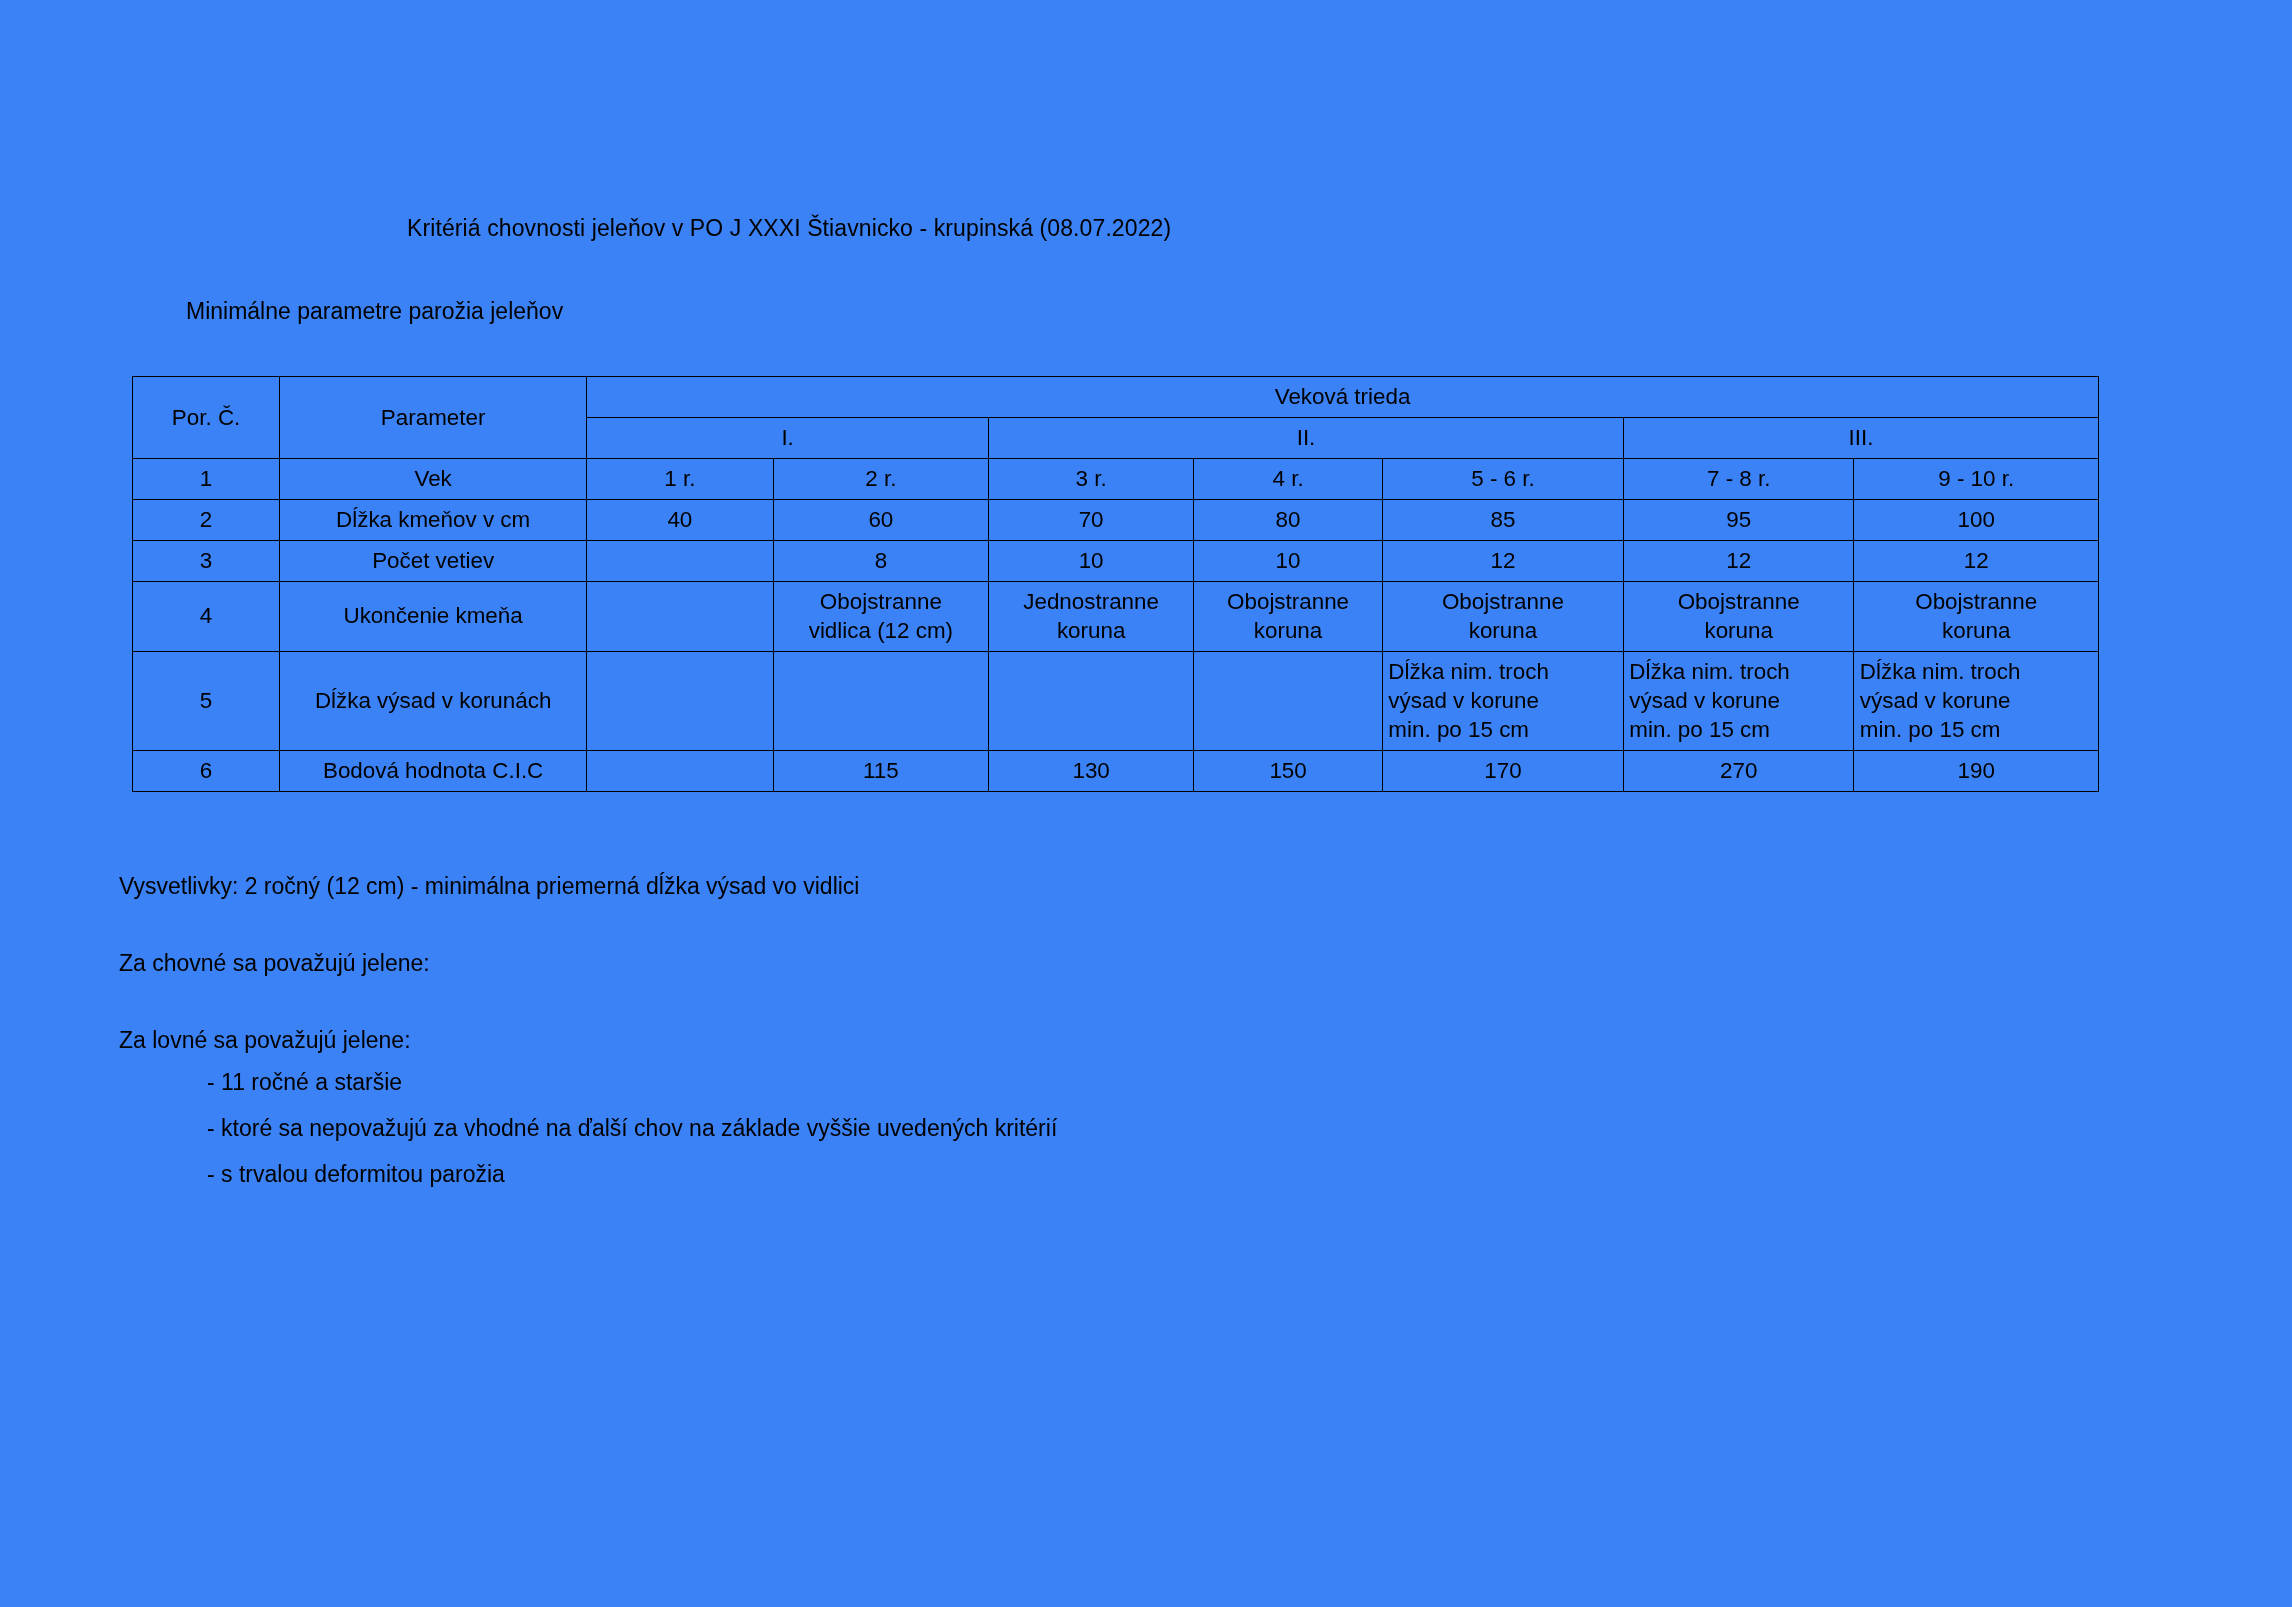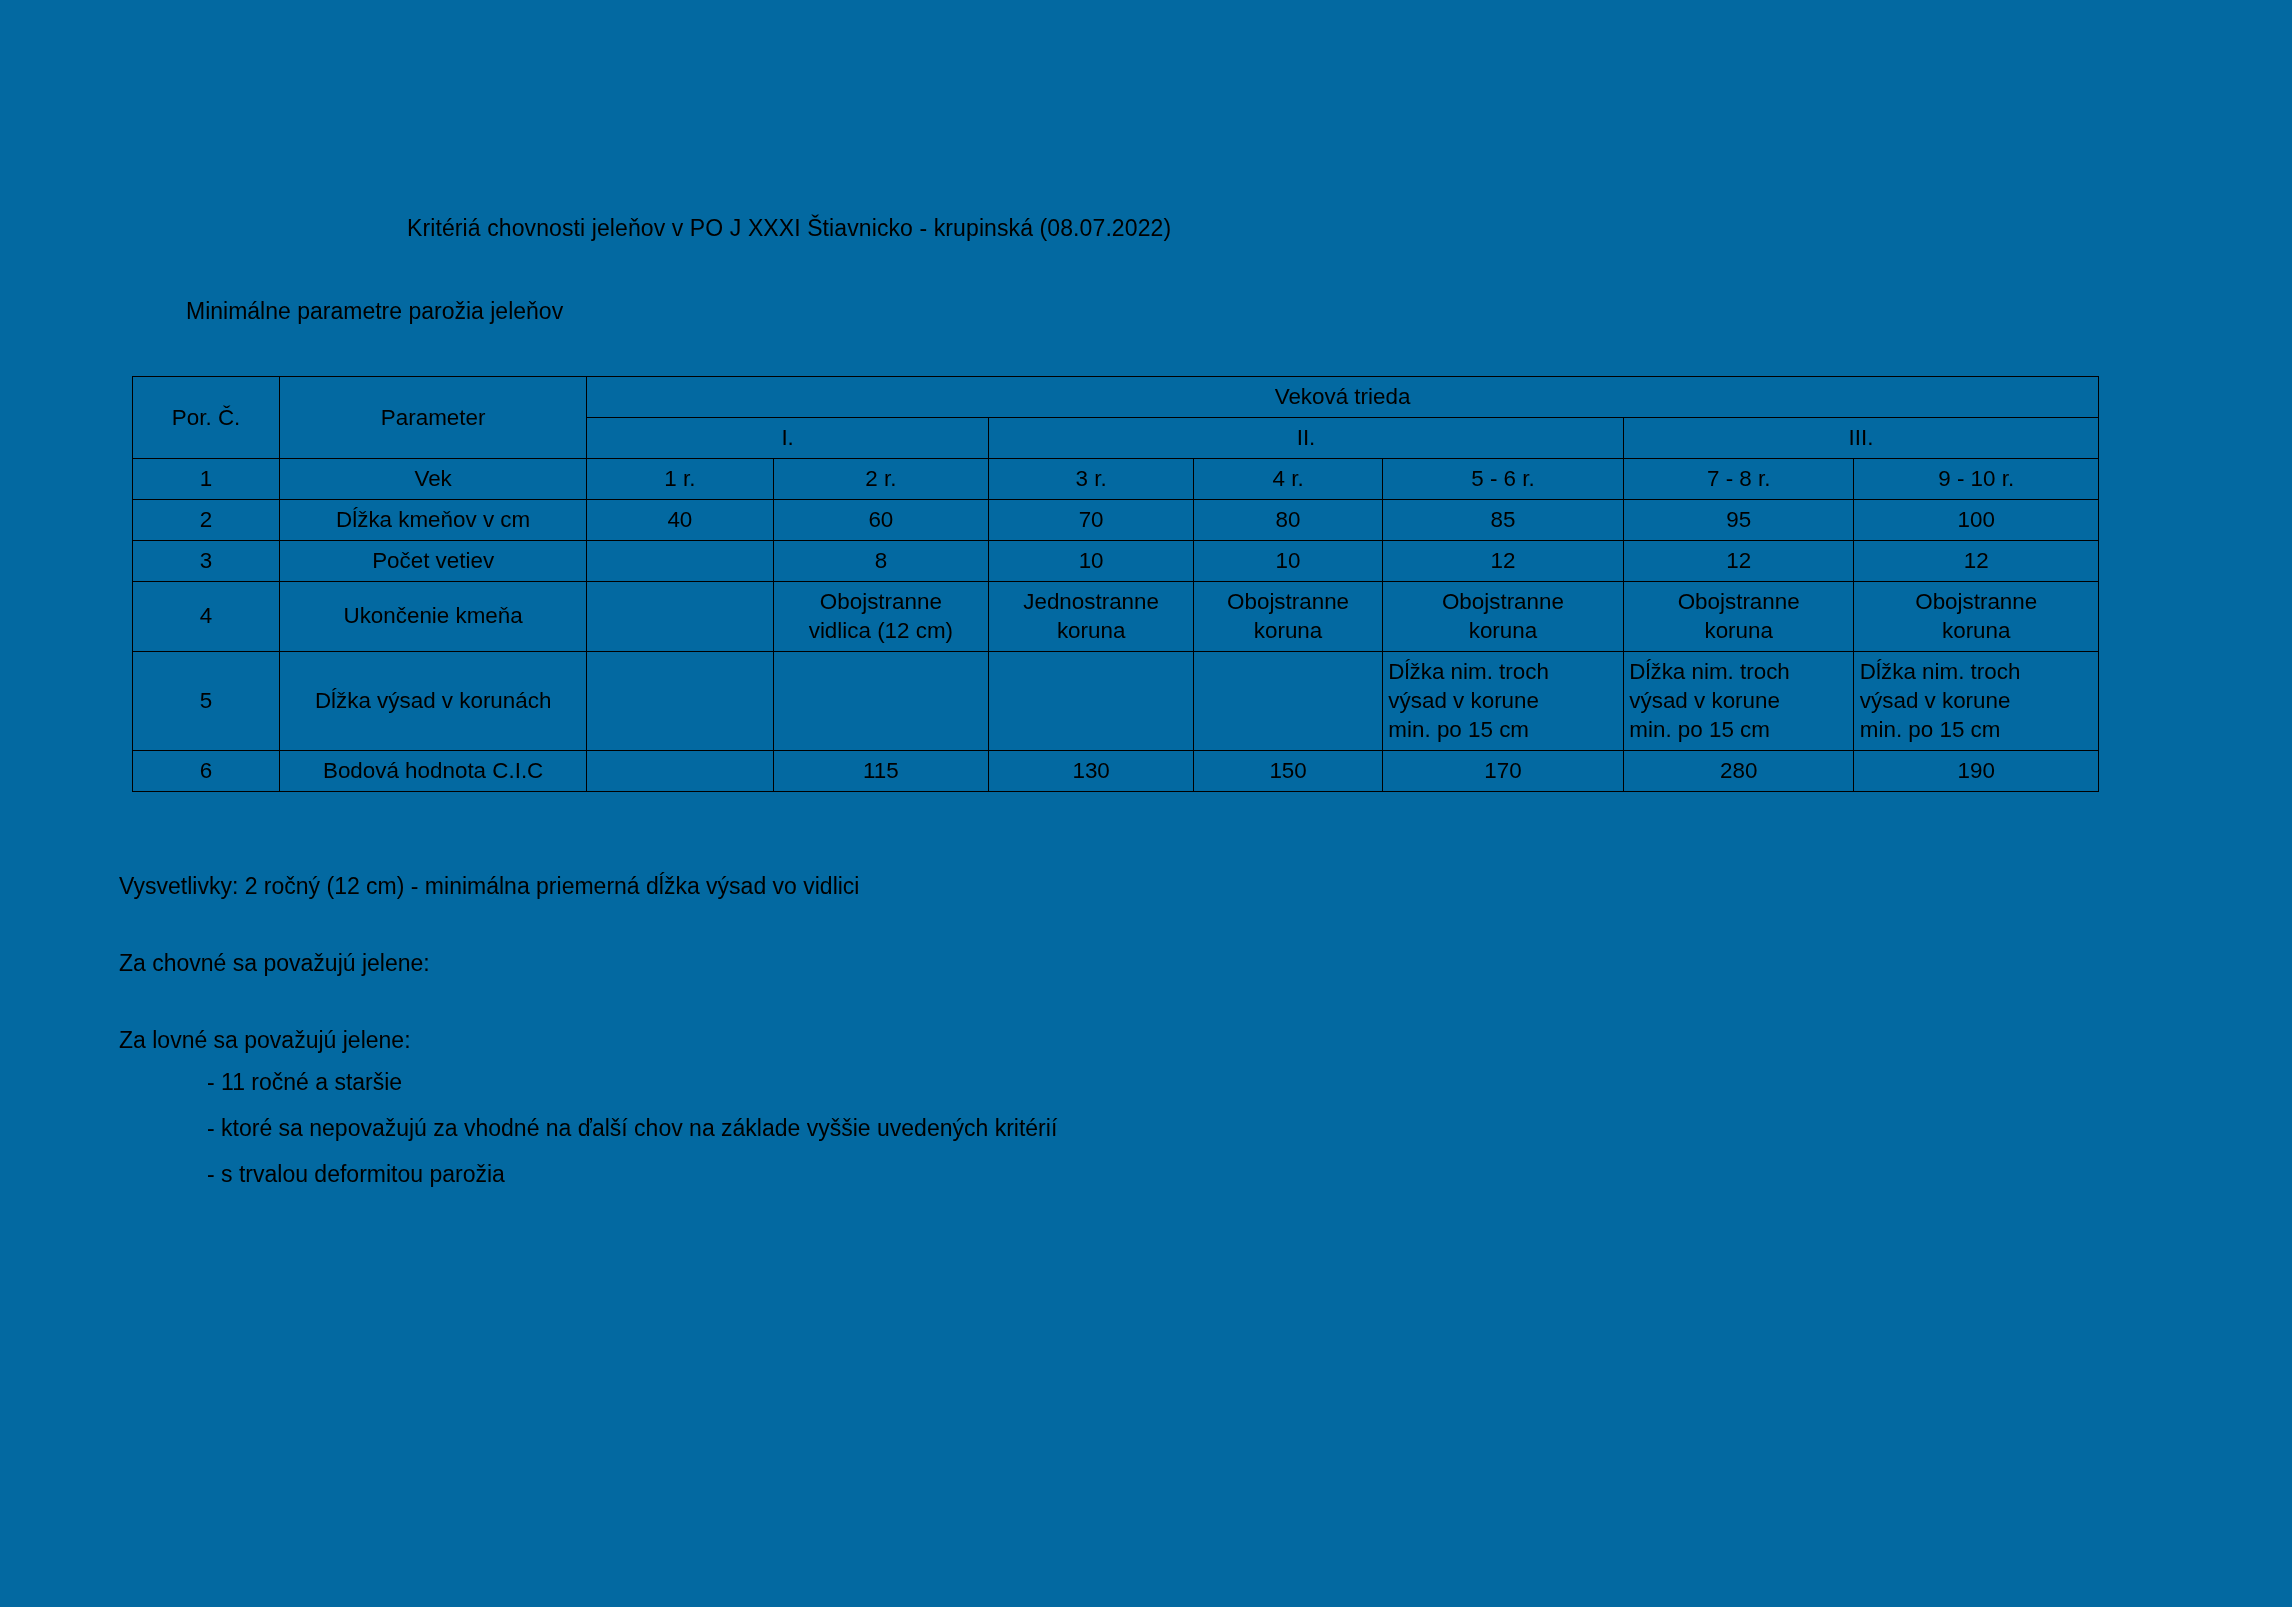--- a/index.html
+++ b/index.html
@@ -13,21 +13,21 @@
     font-family: "Liberation Sans", sans-serif;
     color: #000000;
     position: relative;
     overflow: hidden;
   }
   .page {
     position: absolute;
     left: 0; top: 0;
     width: 2293px;
     height: 1608px;
-    background: #0369a1;
+    background: #3b82f6;
   }
   .doc-title {
     position: absolute;
     left: 407px;
     top: 215px;
     font-size: 23px;
     letter-spacing: 0.1px;
     white-space: nowrap;
   }
   .subtitle {
@@ -215,21 +215,21 @@
             </td>
           </tr>
           <tr>
             <td class="c-center pad-v">6</td>
             <td class="c-left pad-v">Bodová hodnota C.I.C</td>
             <td class="c-center pad-v"></td>
             <td class="c-center pad-v">115</td>
             <td class="c-center pad-v">130</td>
             <td class="c-center pad-v">150</td>
             <td class="c-center pad-v">170</td>
-            <td class="c-center pad-v">280</td>
+            <td class="c-center pad-v">270</td>
             <td class="c-center pad-v">190</td>
           </tr>
         </tbody>
     </table>
   </div>
 
   <div class="notes">
     <div class="line">Vysvetlivky: 2 ročný (12 cm) - minimálna priemerná dĺžka výsad vo vidlici</div>
     <div class="gap"></div>
     <div class="line">Za chovné sa považujú jelene:</div>

